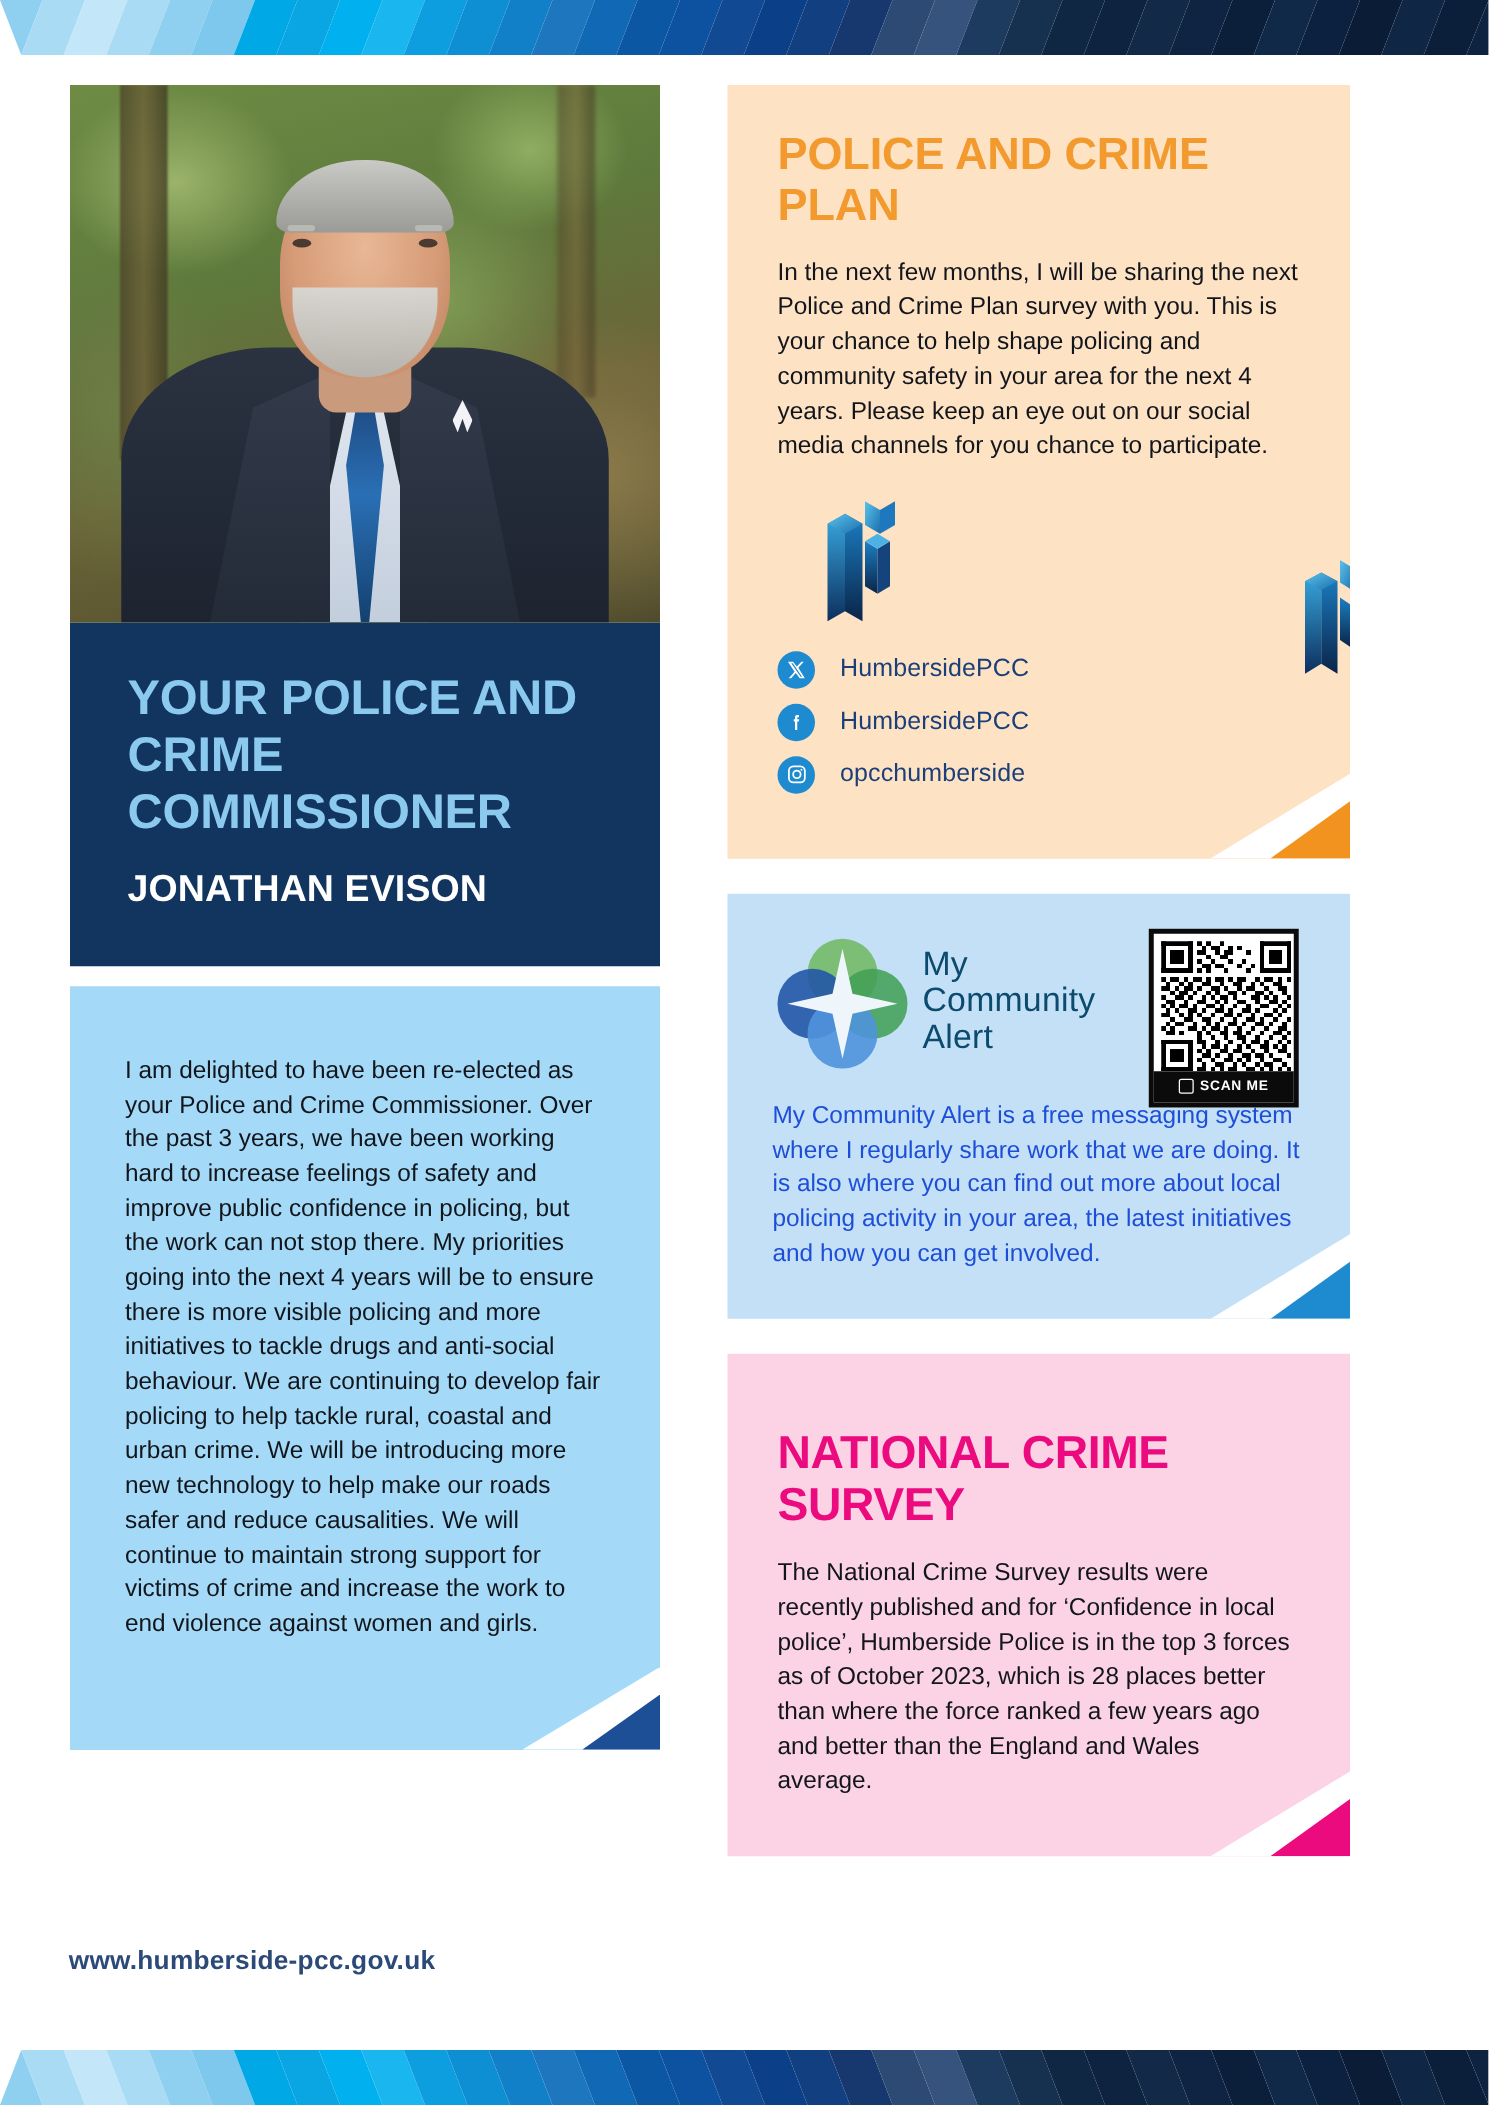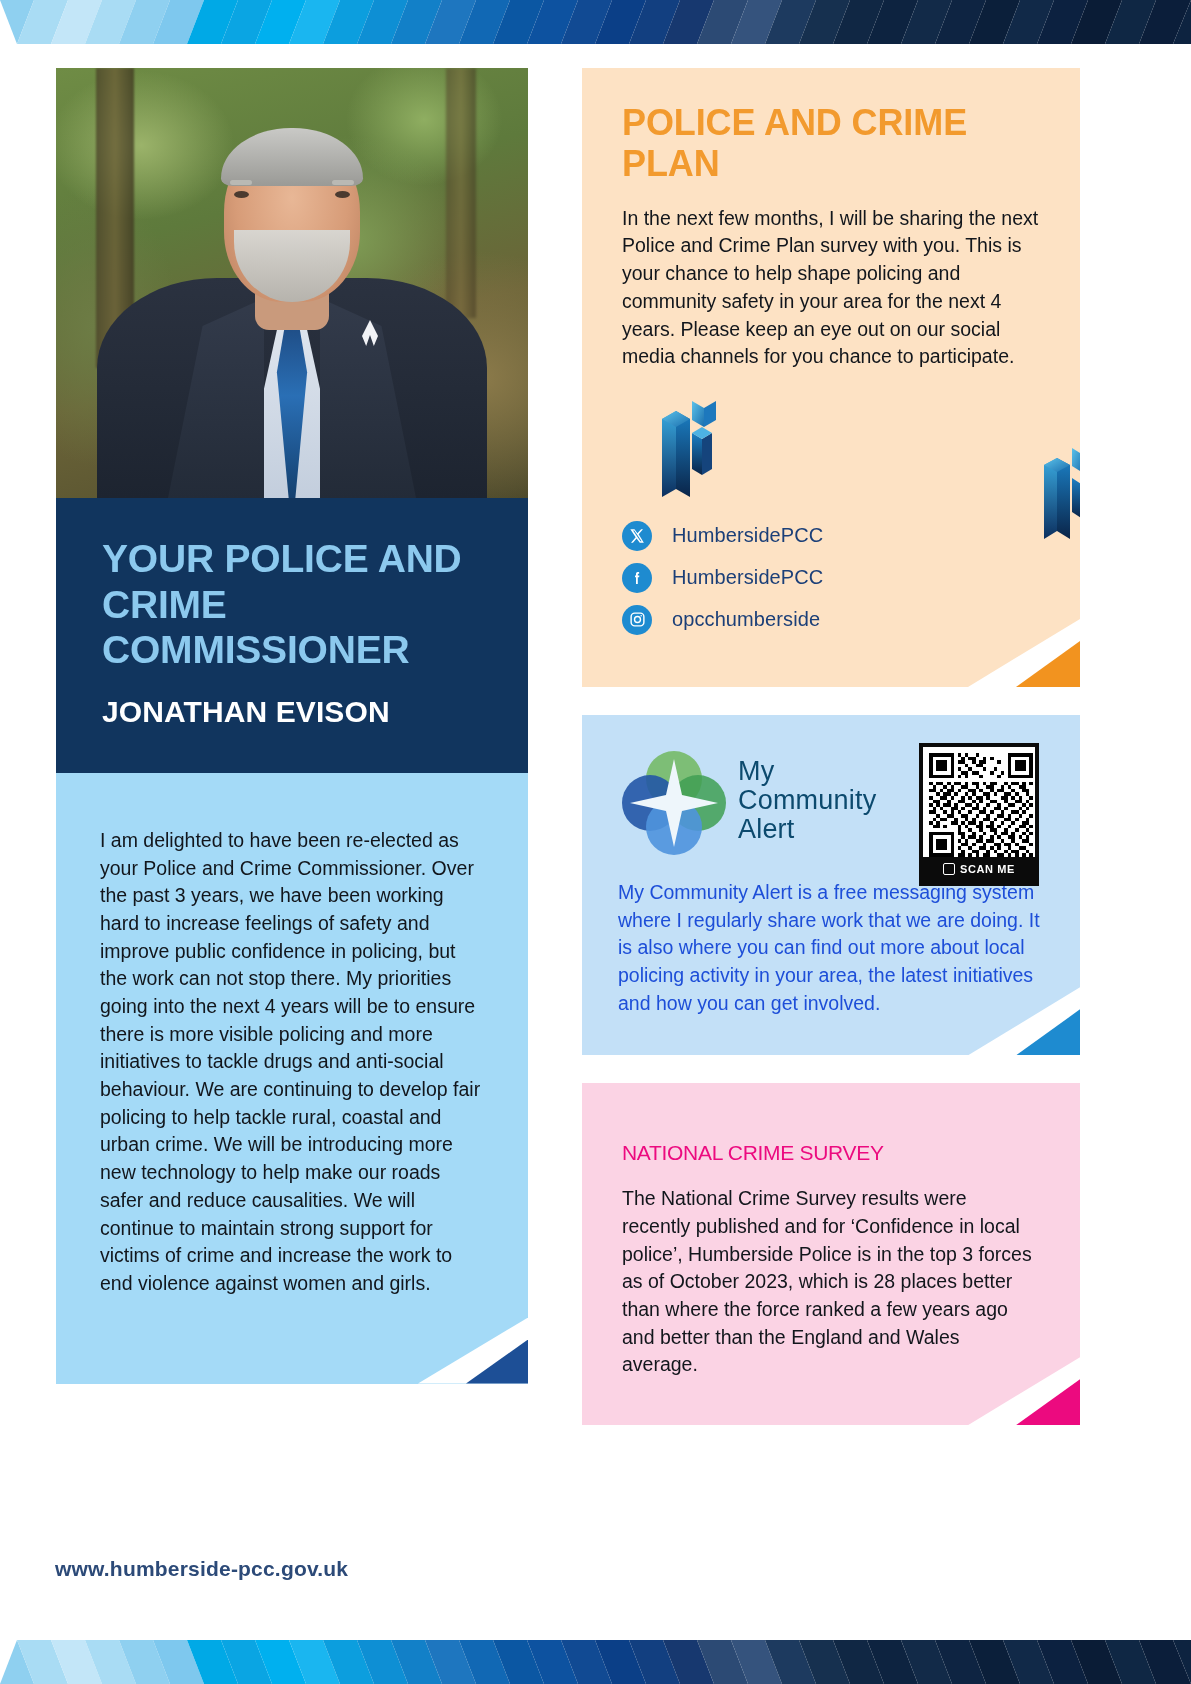--- a/index.html
+++ b/index.html
@@ -117,21 +117,21 @@
     color: #8cc9ee; font-size: 39px; line-height: 1.17;
     font-weight: 700; letter-spacing: -0.2px; text-transform: uppercase;
     font-family: "Liberation Sans", sans-serif;
   }
   .name-block h2 {
     margin-top: 22px; color: #ffffff; font-size: 30px; font-weight: 700;
     letter-spacing: 0.1px; text-transform: uppercase;
   }
   .intro-block {
     position: relative; width: 472px; background: #a4daf7;
-    padding: 54px 44px 86px 44px; overflow: hidden;
+    padding: 54px 44px 86px 44px; overflow: hidden; margin-top: 16px;
   }
   .intro-block p {
     color: #12161c; font-size: 19.5px; line-height: 1.42;
   }
   .corner-cut {
     position: absolute; right: 0; bottom: 0; width: 110px; height: 66px;
     overflow: hidden; pointer-events: none;
   }
   .corner-cut .white-tri {
     position: absolute; right: 0; bottom: 0; width: 110px; height: 66px;
@@ -204,21 +204,21 @@
     position: absolute; left: 0; right: 0; bottom: 0; height: 25px; background: #0b0b0b;
     display: flex; align-items: center; justify-content: center; gap: 5px;
   }
   .qr .scanme .ph { width: 12px; height: 12px; border: 1.6px solid #fff; border-radius: 2px; }
   .qr .scanme .tx { color: #fff; font-size: 11px; font-weight: 700; letter-spacing: 0.6px; }
   .card-mca p { margin-top: 22px; color: #1d4ed8; font-size: 19.5px; line-height: 1.42; }
 
   
   .card-ncs { margin-top: 28px; background: #fbd3e4; padding: 58px 40px 46px 40px; }
   .card-ncs h3 {
-    color: #ec0a7f; font-size: 21px; font-weight: 400; text-transform: uppercase;
+    color: #ec0a7f; font-size: 37px; font-weight: 700; text-transform: uppercase;
     letter-spacing: -0.3px;
   }
   .card-ncs p { margin-top: 20px; color: #12161c; font-size: 19.5px; line-height: 1.42; }
 </style>
 </head>
 <body>
 
 <div class="page">
 
   <div class="banner top">

